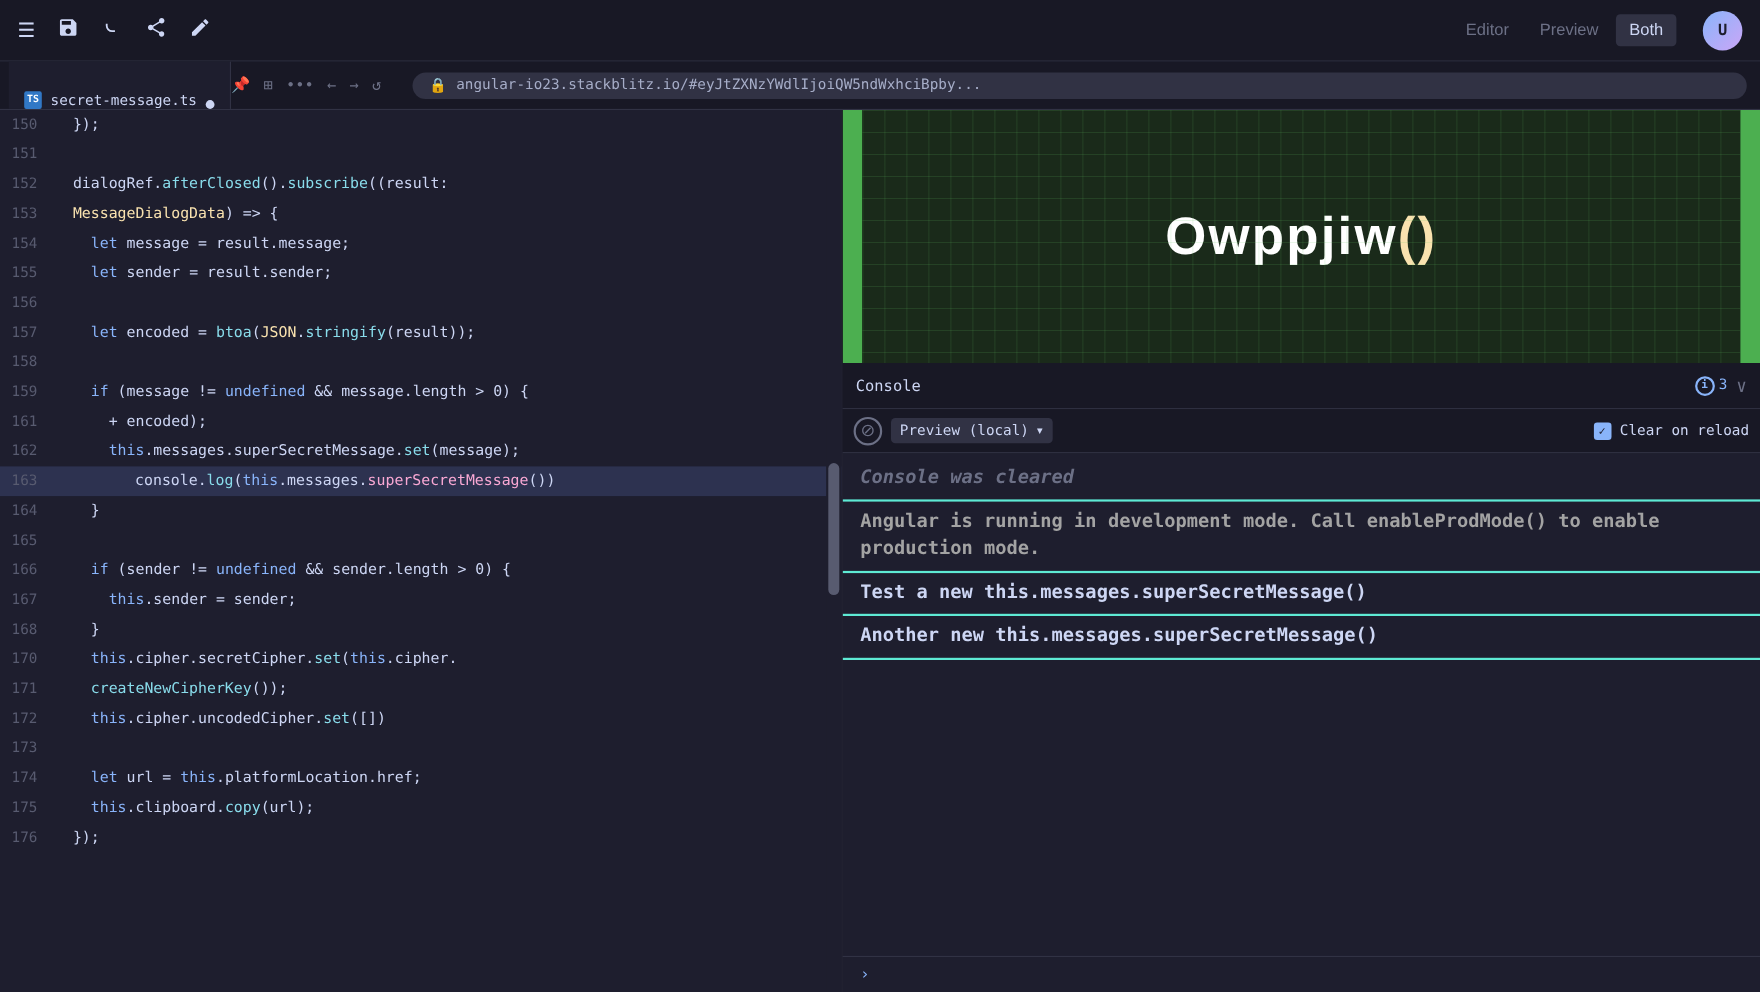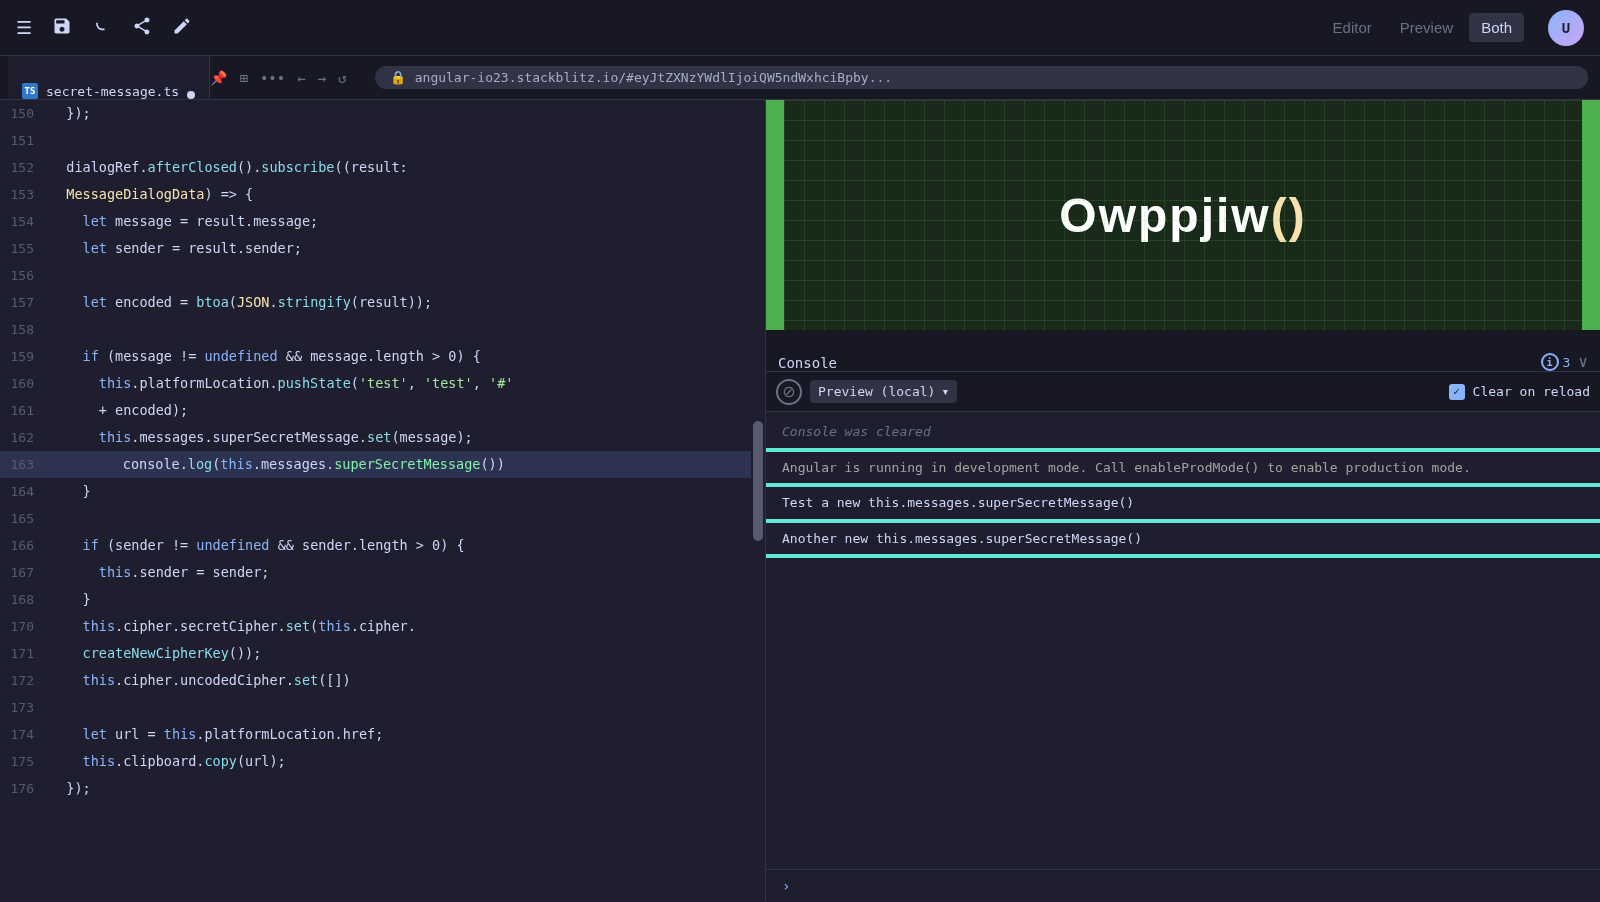--- a/index.html
+++ b/index.html
@@ -175,21 +175,21 @@
     .line-content {
       flex: 1;
       white-space: pre;
     }
     
     .kw { color: #89b4fa; }       
     .fn { color: #89dceb; }       
     .str { color: #a6e3a1; }       
     .cls { color: #f9e2af; }       
     .var { color: #cdd6f4; }
-    .prop { color: #86efac; }
+    .prop { color: #f9a8d4; }
 
     
     .scrollbar-track {
       position: absolute;
       right: 0;
       top: 0;
       bottom: 0;
       width: 14px;
       background: #1e1e2e;
     }
@@ -259,21 +259,21 @@
       flex: 1;
       display: flex;
       flex-direction: column;
       background: #1e1e2e;
     }
     .console-header {
       height: 42px;
       background: #181825;
       border-bottom: 1px solid #313244;
       display: flex;
-      align-items: flex-end;
+      align-items: center;
       padding: 0 12px;
       gap: 8px;
     }
     .console-title {
       font-size: 14px;
       color: #cdd6f4;
       font-weight: 500;
       flex: 1;
     }
     .console-badge {
@@ -356,24 +356,25 @@
     }
 
     
     .console-messages {
       flex: 1;
       overflow-y: auto;
       padding: 4px 0;
     }
     .console-msg {
       padding: 6px 16px;
-      font-size: 13px;
-      border-bottom: 4px solid #5eead4;
+      font-size: 17px;
+      border-bottom: 2px solid #5eead4;
       line-height: 1.5;
       color: #cdd6f4;
+      font-weight: bold;
     }
     .console-msg.cleared {
       color: #6c7086;
       font-style: italic;
     }
     .console-msg.info {
       color: #a3a3a3;
     }
     .console-prompt {
       padding: 8px 16px;
@@ -494,24 +495,20 @@
       </div>
       <div class="code-line">
         <span class="line-num">158</span>
         <span class="line-content"> </span>
       </div>
       <div class="code-line">
         <span class="line-num">159</span>
         <span class="line-content">    <span class="kw">if</span> <span class="var">(message != </span><span class="kw">undefined</span> <span class="var">&amp;&amp; message.length &gt; 0) {</span></span>
       </div>
       <div class="code-line">
-        <span class="line-num">160</span>
-        <span class="line-content">      <span class="kw">this</span><span class="var">.platformLocation.</span><span class="fn">pushState</span><span class="var">(</span><span class="str">'test'</span><span class="var">, </span><span class="str">'test'</span><span class="var">, </span><span class="str">'#'</span></span>
-      </div>
-      <div class="code-line">
         <span class="line-num">161</span>
         <span class="line-content">      <span class="var">+ encoded);</span></span>
       </div>
       <div class="code-line">
         <span class="line-num">162</span>
         <span class="line-content">      <span class="kw">this</span><span class="var">.messages.superSecretMessage.</span><span class="fn">set</span><span class="var">(message);</span></span>
       </div>
       <div class="code-line highlighted">
         <span class="line-num">163</span>
         <span class="line-content">      <span class="var">console.</span><span class="fn">log</span><span class="var">(</span><span class="kw">this</span><span class="var">.messages.</span><span class="prop">superSecretMessage</span><span class="var">())</span></span>

